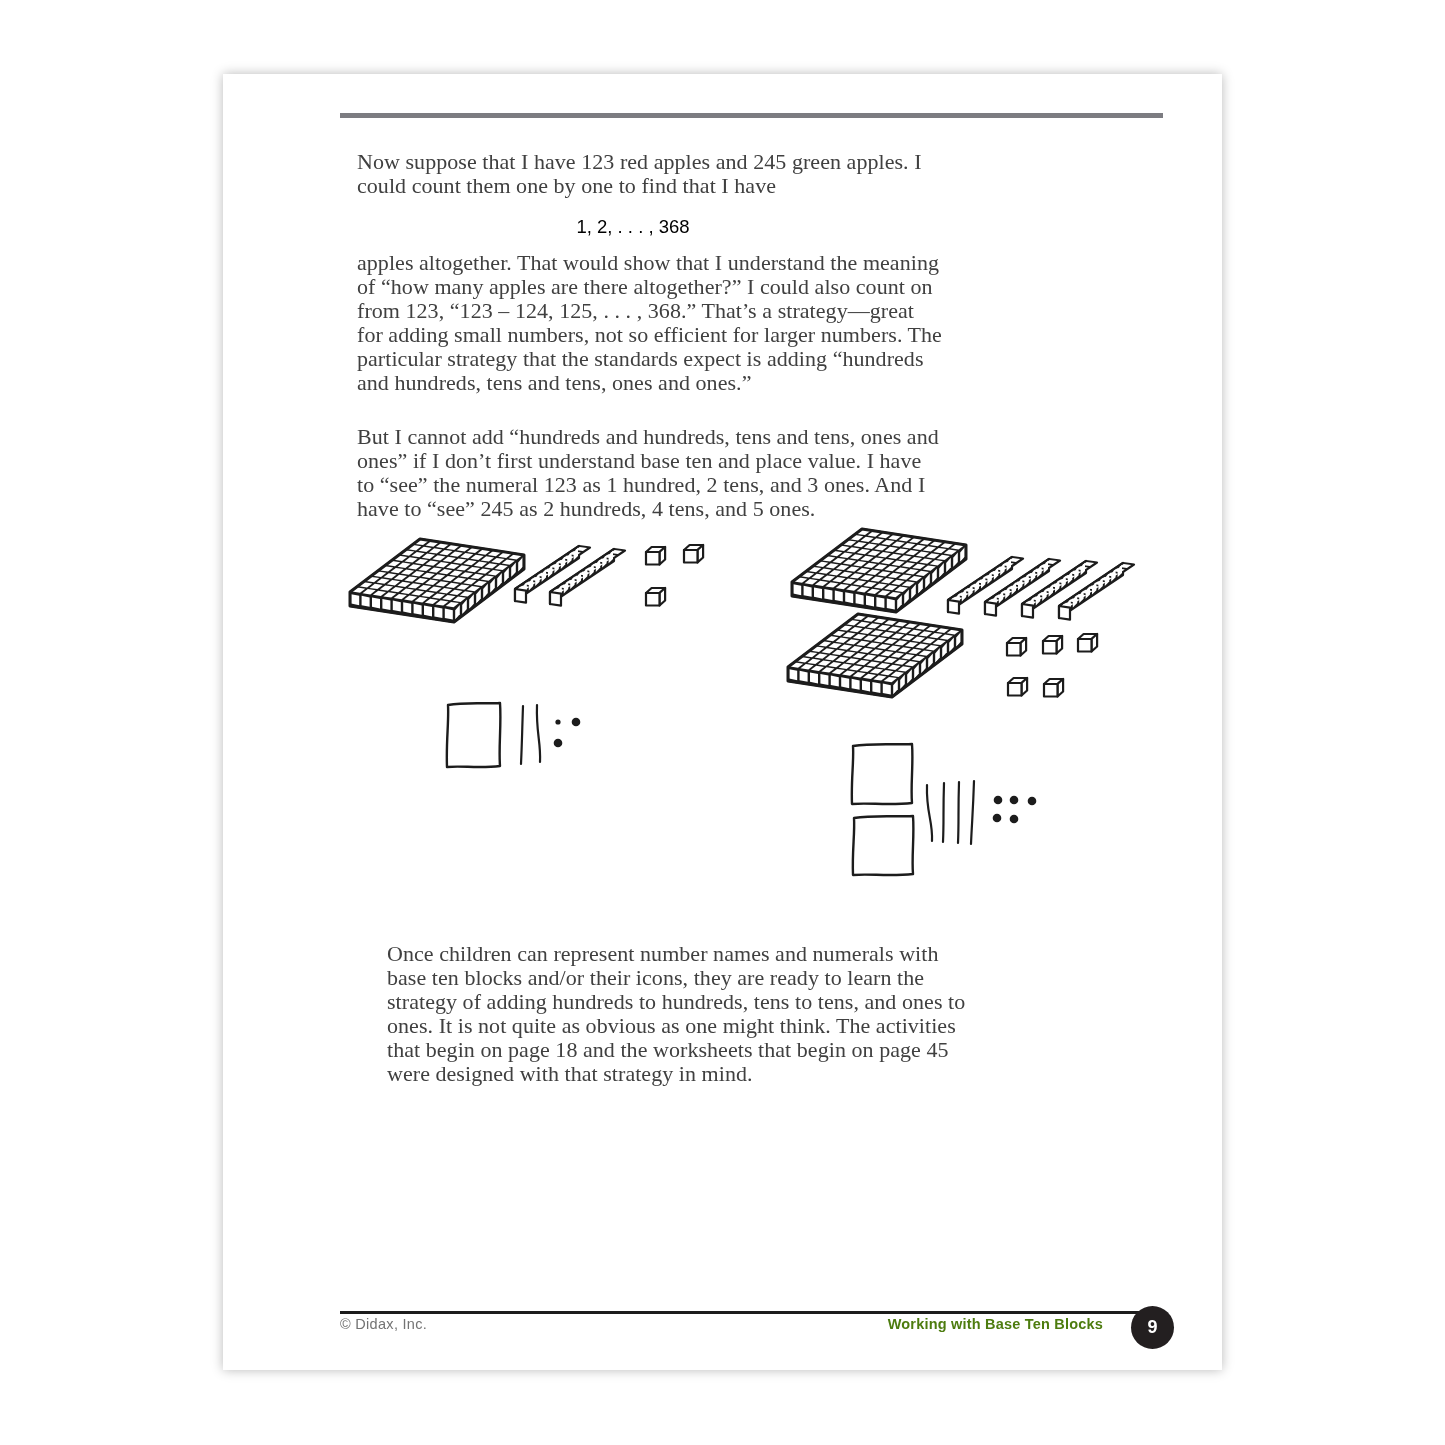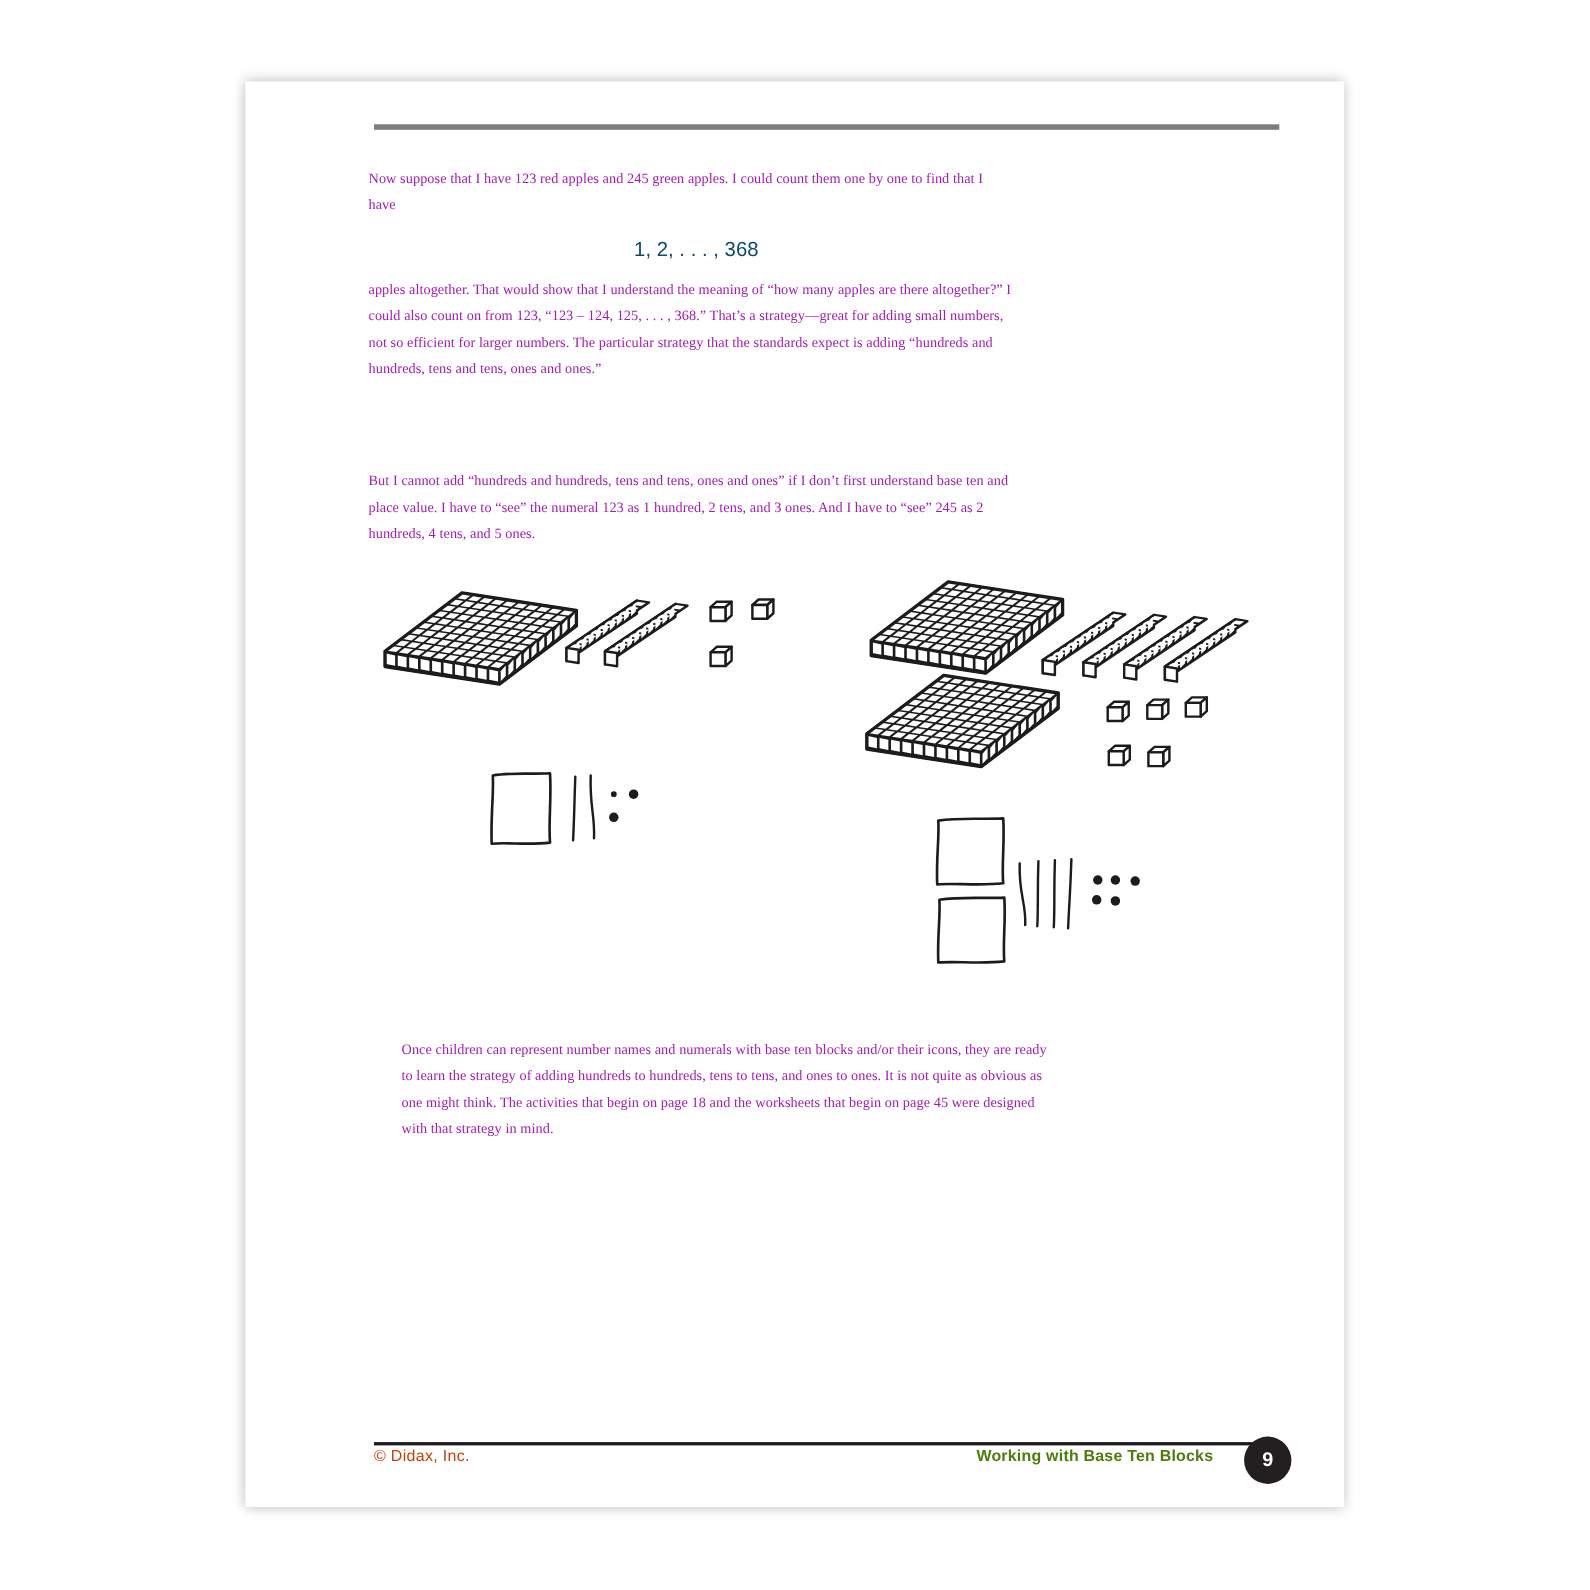--- a/index.html
+++ b/index.html
@@ -10,30 +10,30 @@
   }
   .page{
     position:absolute;left:223px;top:74px;width:999px;height:1296px;
     background:#ffffff;
     box-shadow:0 0 11px rgba(0,0,0,0.28);
   }
   .top-rule{
     position:absolute;left:117px;top:39px;width:823px;height:5px;
   }
   .body-text{
-    position:absolute;left:112px;width:586px;margin:0;
-    font-size:13px;line-height:24px;color:#a21caf;
+    position:absolute;left:134px;width:586px;margin:0;
+    font-size:22px;line-height:24px;color:#404040;
     letter-spacing:0.05px;
   }
   .p1{top:76px;}
   .count-line{
     position:absolute;left:119px;top:141px;width:582px;margin:0;
     text-align:center;
     font-family:"Liberation Sans",sans-serif;
-    font-size:18.5px;line-height:24px;color:#0c4a6e;
+    font-size:18.5px;line-height:24px;color:#000000;
   }
   .p2{top:177px;}
   .p3{top:333px;margin-top:18px;}
   .p4{top:868px;width:592px;margin-left:30px;}
   .figure{
     position:absolute;left:107px;top:446px;width:860px;height:390px;
   }
   .footer-line{
     position:absolute;left:117px;top:1237px;width:800px;height:2.5px;
   }
@@ -696,21 +696,21 @@
         <g>
           <circle cx="1014" cy="819" r="4.3" fill="#1c1c1c"></circle>
         </g>
       </g>
     </svg>
 
   <p class="body-text p4">Once children can represent number names and numerals with base ten blocks and/or their icons, they are ready to learn the strategy of adding hundreds to hundreds, tens to tens, and ones to ones. It is not quite as obvious as one might think. The activities that begin on page 18 and the worksheets that begin on page 45 were designed with that strategy in mind.</p>
 
   <div class="footer-line" style="background: rgb(28, 28, 28);"></div>
 
-  <div class="footer-copy" style="color: #c2410c;">© Didax, Inc.</div>
+  <div class="footer-copy" style="color: #737373;">© Didax, Inc.</div>
 
   <div class="footer-title" style="color: #4d7c0f;">Working with Base Ten Blocks</div>
 
   <div class="page-badge" style="background: rgb(35, 31, 32);">
     <span>9</span>
   </div>
 
 </div>
 
 </body></html>

